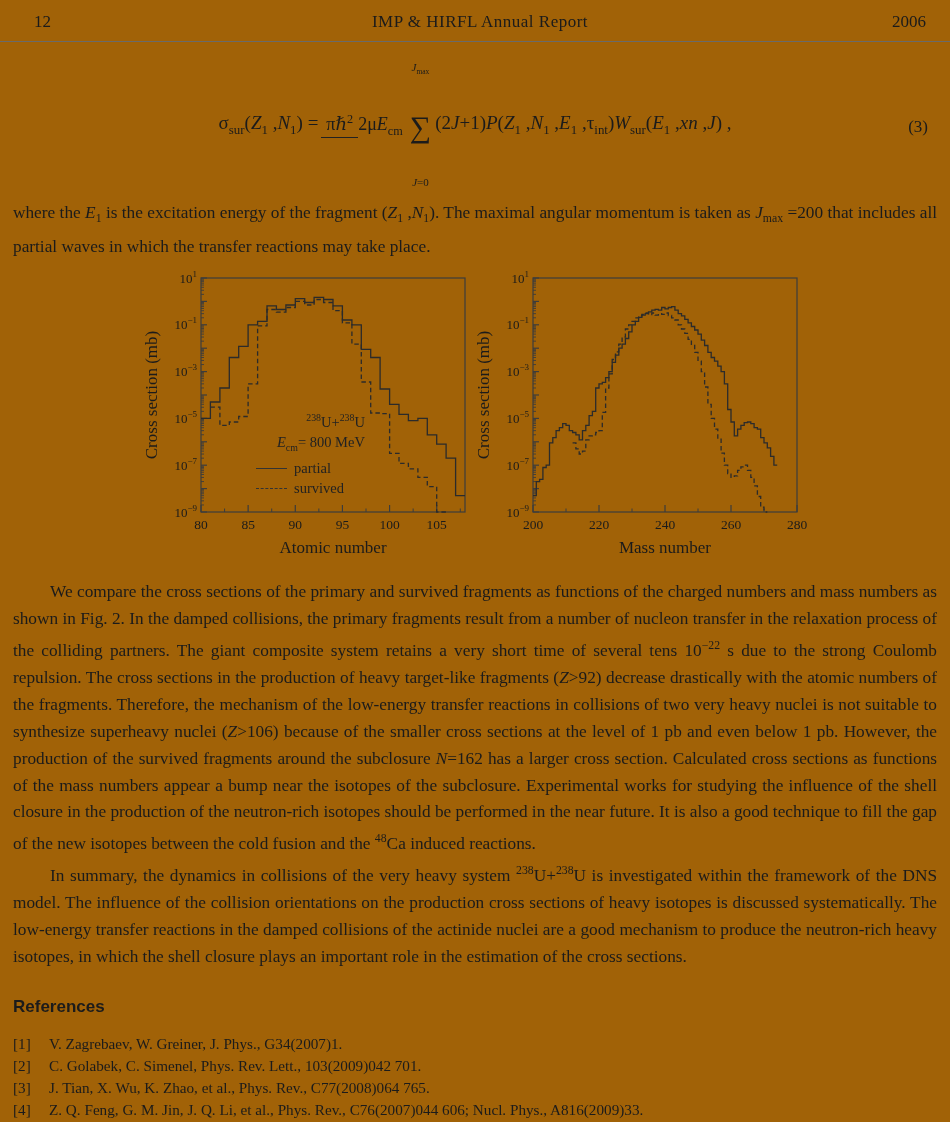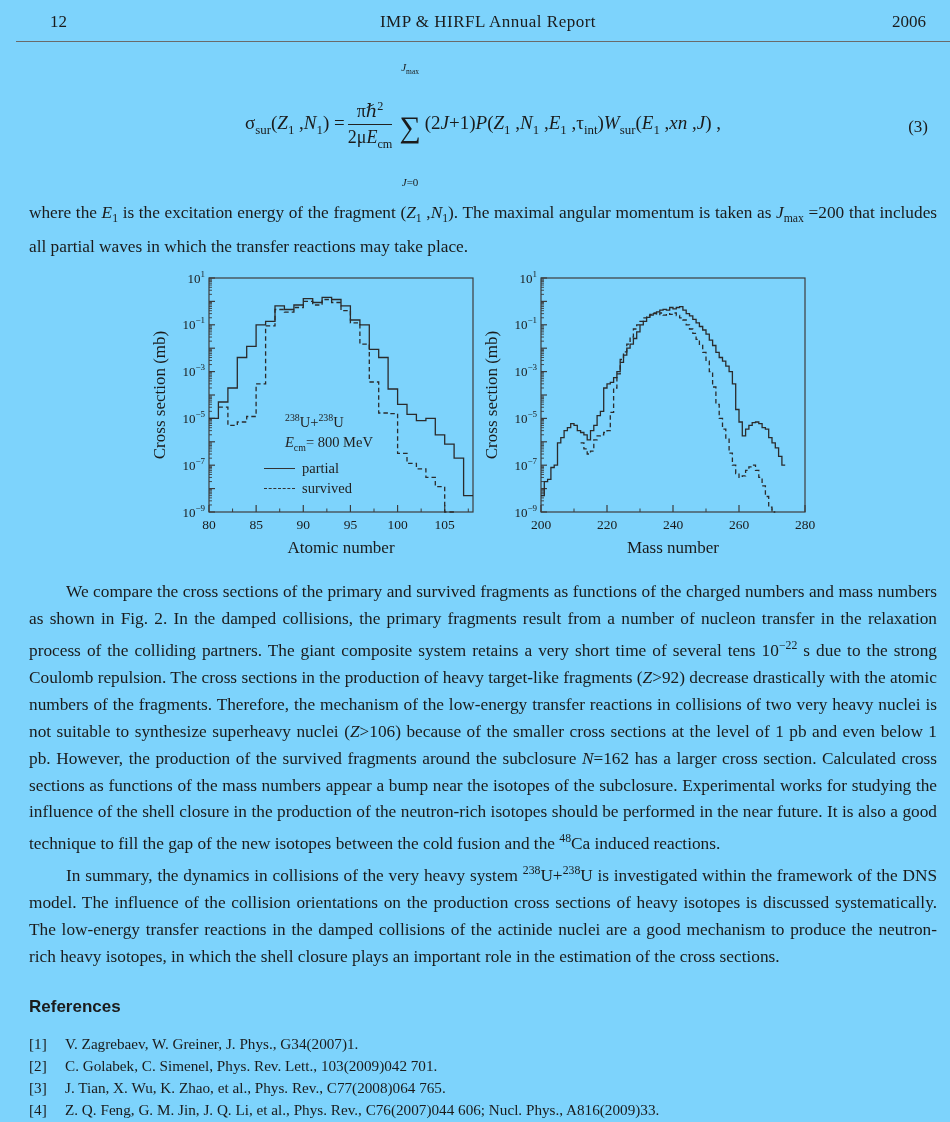--- a/index.html
+++ b/index.html
@@ -1,49 +1,49 @@
 <!DOCTYPE html>
 <html><head>
 <meta charset="utf-8">
 <style>
   html,body{margin:0;padding:0;background:#e8e8e8;}
   .page{
-    width:950px;height:1122px;box-sizing:border-box;background:#7dd3fc;
+    width:950px;height:1122px;box-sizing:border-box;background:#a16207;
     margin:0 auto;position:relative;color:#1b1b1b;
     font-family:"Liberation Serif", "DejaVu Serif", serif;
-    padding:6px 0 0 16px;overflow:hidden;
+    padding:6px 0 0 0;overflow:hidden;
   }
   
   .header{display:flex;justify-content:space-between;align-items:baseline;
     padding:6px 24px 9px 34px;border-bottom:1.5px solid #6a6a6a;font-size:17px;}
   .header .hl{width:80px;}
   .header .hc{flex:1;text-align:center;letter-spacing:.5px;}
   .header .hr{width:80px;text-align:right;}
   
   .equation-row{position:relative;display:flex;justify-content:center;align-items:center;
     padding:20px 0 8px;font-size:19px;}
   .eq-body{display:inline-flex;align-items:center;}
   .eq-number{position:absolute;right:22px;top:55%;transform:translateY(-50%);font-size:17px;}
-  .frac{display:inline-flex;flex-direction:column;text-align:center;vertical-align:middle;margin:0 3px;font-size:18px;}
+  .frac{display:inline-flex;flex-direction:row;text-align:center;vertical-align:middle;margin:0 3px;font-size:18px;}
   .frac .num{border-bottom:1.3px solid #222;padding:0 5px 2px;}
   .frac .den{padding-top:2px;}
   .bigsum{display:inline-flex;flex-direction:column;align-items:center;line-height:1;margin:0 4px;gap:38px;}
   .bigsum .lim{font-size:11px;}
   .bigsum .sym{font-size:30px;line-height:.85;}
   sub{font-size:68%;}
   sup{font-size:68%;}
   
   .para{margin:0 13px;font-size:17.3px;line-height:26.9px;text-align:justify;}
   .indent{text-indent:37px;}
   .intro{margin-top:4px;}
   
   .figure-row{display:flex;justify-content:center;margin-top:10px;}
   .chart-box{position:relative;width:332px;height:292px;}
   svg text{font-family:"Liberation Serif","DejaVu Serif",serif;}
-  .legend{position:absolute;left:113px;top:138px;font-size:14.5px;line-height:20px;color:#222;}
+  .legend{position:absolute;left:113px;top:138px;font-size:14.5px;line-height:20px;color:#222;text-align:right;}
   .legend .pad{padding-left:21px;}
   .lrow{display:flex;align-items:center;}
   .lsample{display:inline-block;width:31px;margin-right:7px;border-top:1.6px solid #333;height:0;}
   .lsample.dashed{border-top-style:dashed;}
   .caption{width:768px;margin:13px auto 0;font-size:14.4px;line-height:23px;text-align:justify;}
   
   .refs-heading{margin:27px 13px 0;font-size:17px;font-weight:bold;
     font-family:"Liberation Sans","DejaVu Sans",sans-serif;}
   .refs{margin:16px 13px 0;font-size:15.2px;line-height:21.8px;}
   .ref{display:flex;}

